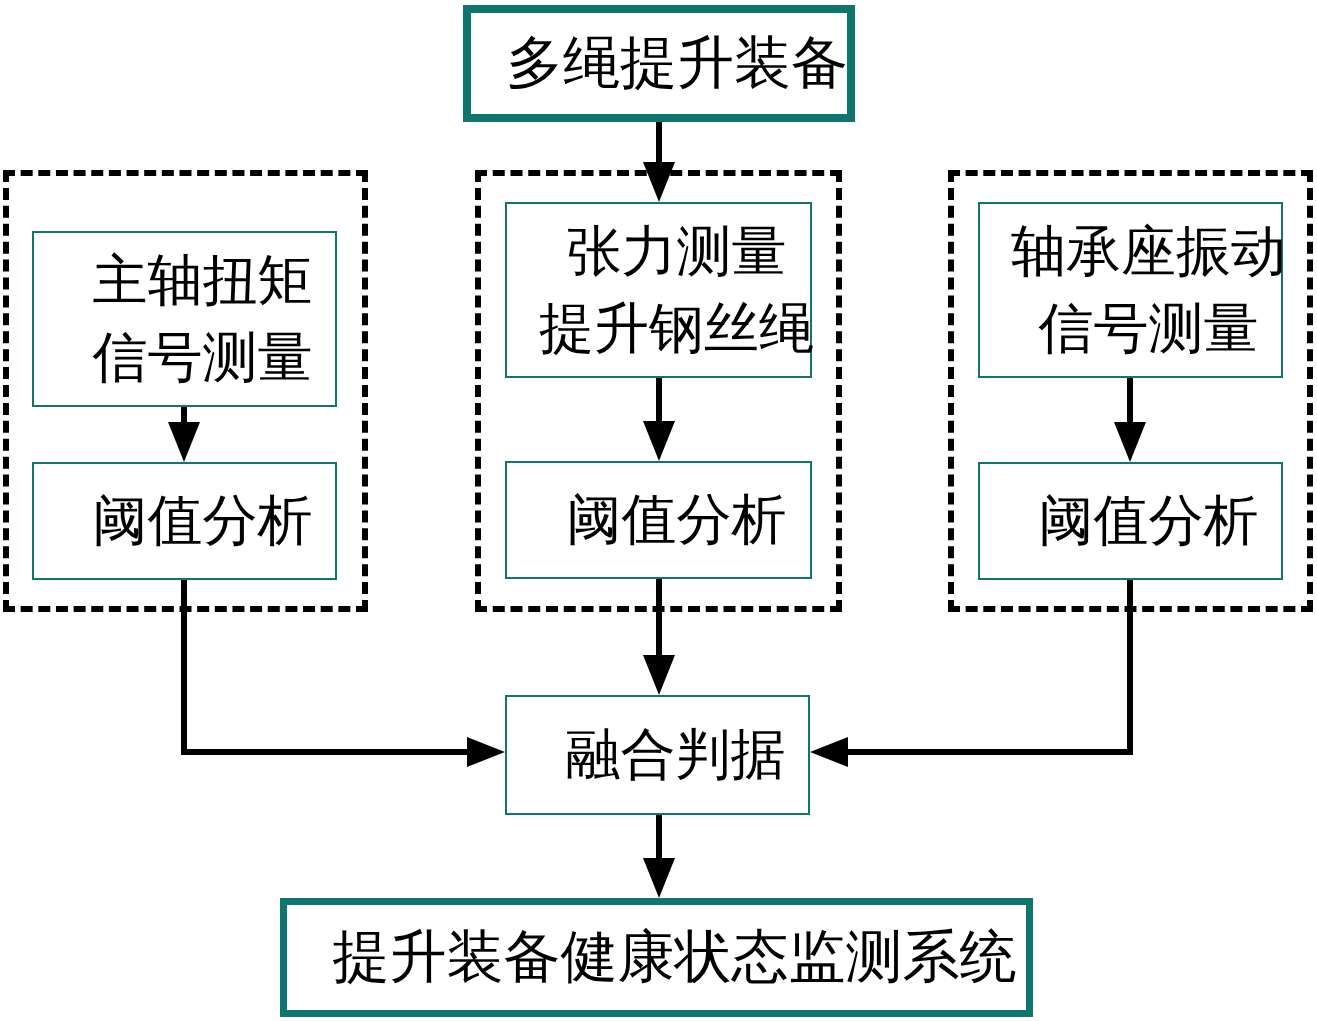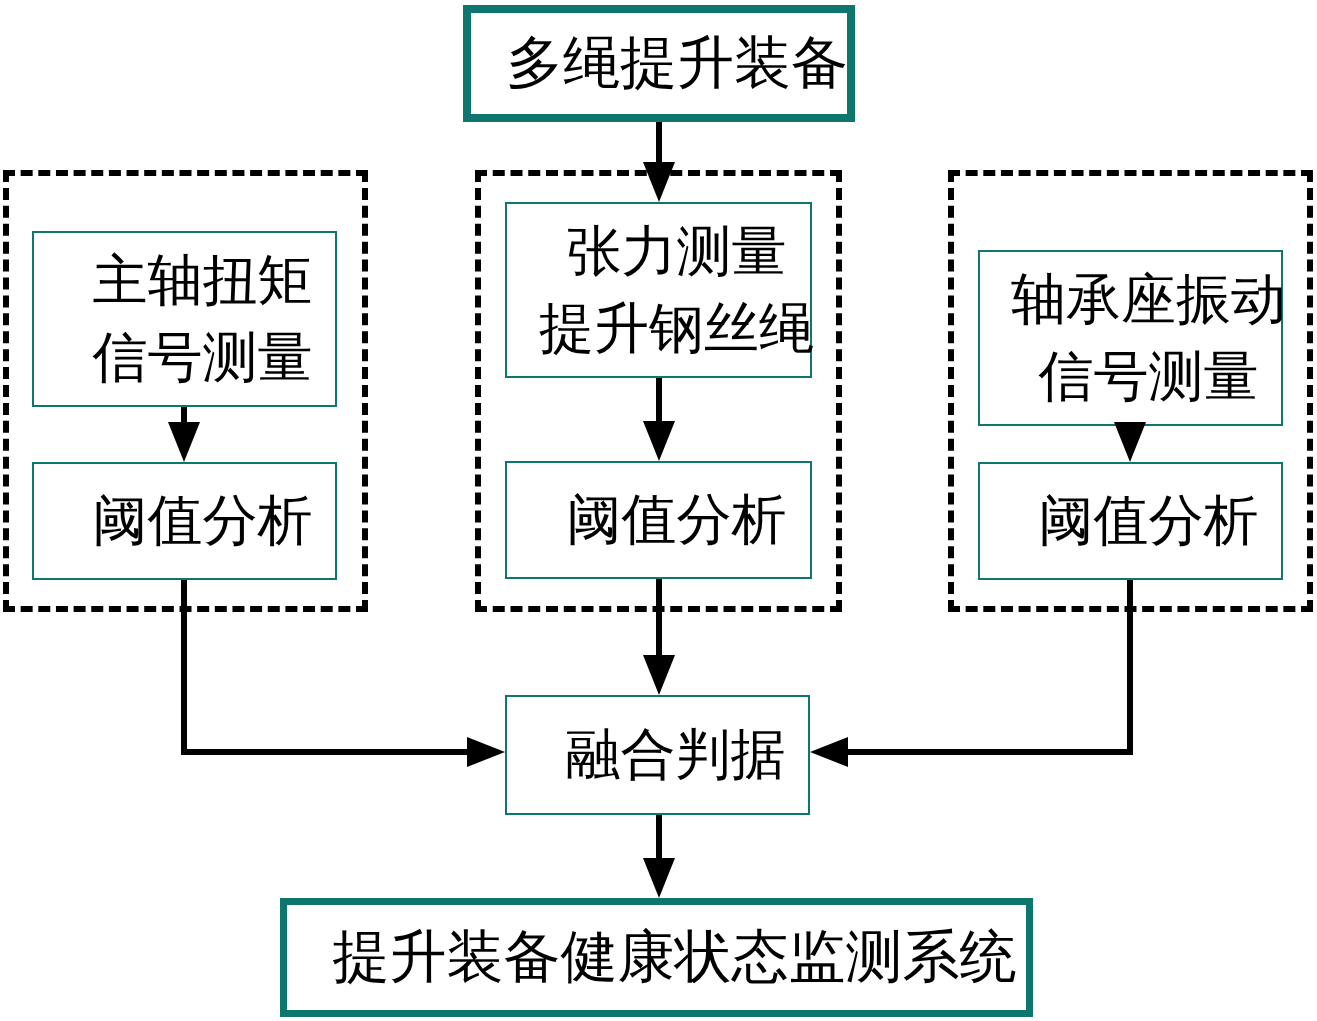--- a/index.html
+++ b/index.html
@@ -65,21 +65,21 @@
   }
   .arr.left {
     border-top: 15px solid transparent;
     border-bottom: 15px solid transparent;
     border-right: 38px solid #000000;
   }
   
   .n-top      { left: 463px; top: 5px;   width: 392px; height: 117px; border-width: 8px; font-size: 57px; }
   .n-m-left   { left: 32px;  top: 202px; width: 305px; height: 176px; font-size: 55px; line-height: 77px; margin-top: 29px; }
   .n-m-mid    { left: 505px; top: 202px; width: 307px; height: 176px; font-size: 55px; line-height: 77px; }
-  .n-m-right  { left: 978px; top: 202px; width: 305px; height: 176px; font-size: 55px; line-height: 77px; margin-top: 48px; }
+  .n-m-right  { left: 978px; top: 202px; width: 305px; height: 176px; font-size: 55px; line-height: 77px; }
   .n-t-left   { left: 32px;  top: 462px; width: 305px; height: 118px; font-size: 55px; }
   .n-t-mid    { left: 505px; top: 461px; width: 307px; height: 118px; font-size: 55px; }
   .n-t-right  { left: 978px; top: 462px; width: 305px; height: 118px; font-size: 55px; }
   .n-fusion   { left: 505px; top: 695px; width: 305px; height: 120px; font-size: 55px; }
   .n-bottom   { left: 280px; top: 898px; width: 753px; height: 119px; border-width: 7px; font-size: 57px; }
   .g-left  { left: 3px;   top: 170px; width: 365px; height: 442px; }
   .g-mid   { left: 475px; top: 170px; width: 367px; height: 442px; }
   .g-right { left: 948px; top: 170px; width: 365px; height: 442px; }
 </style>
 </head>

